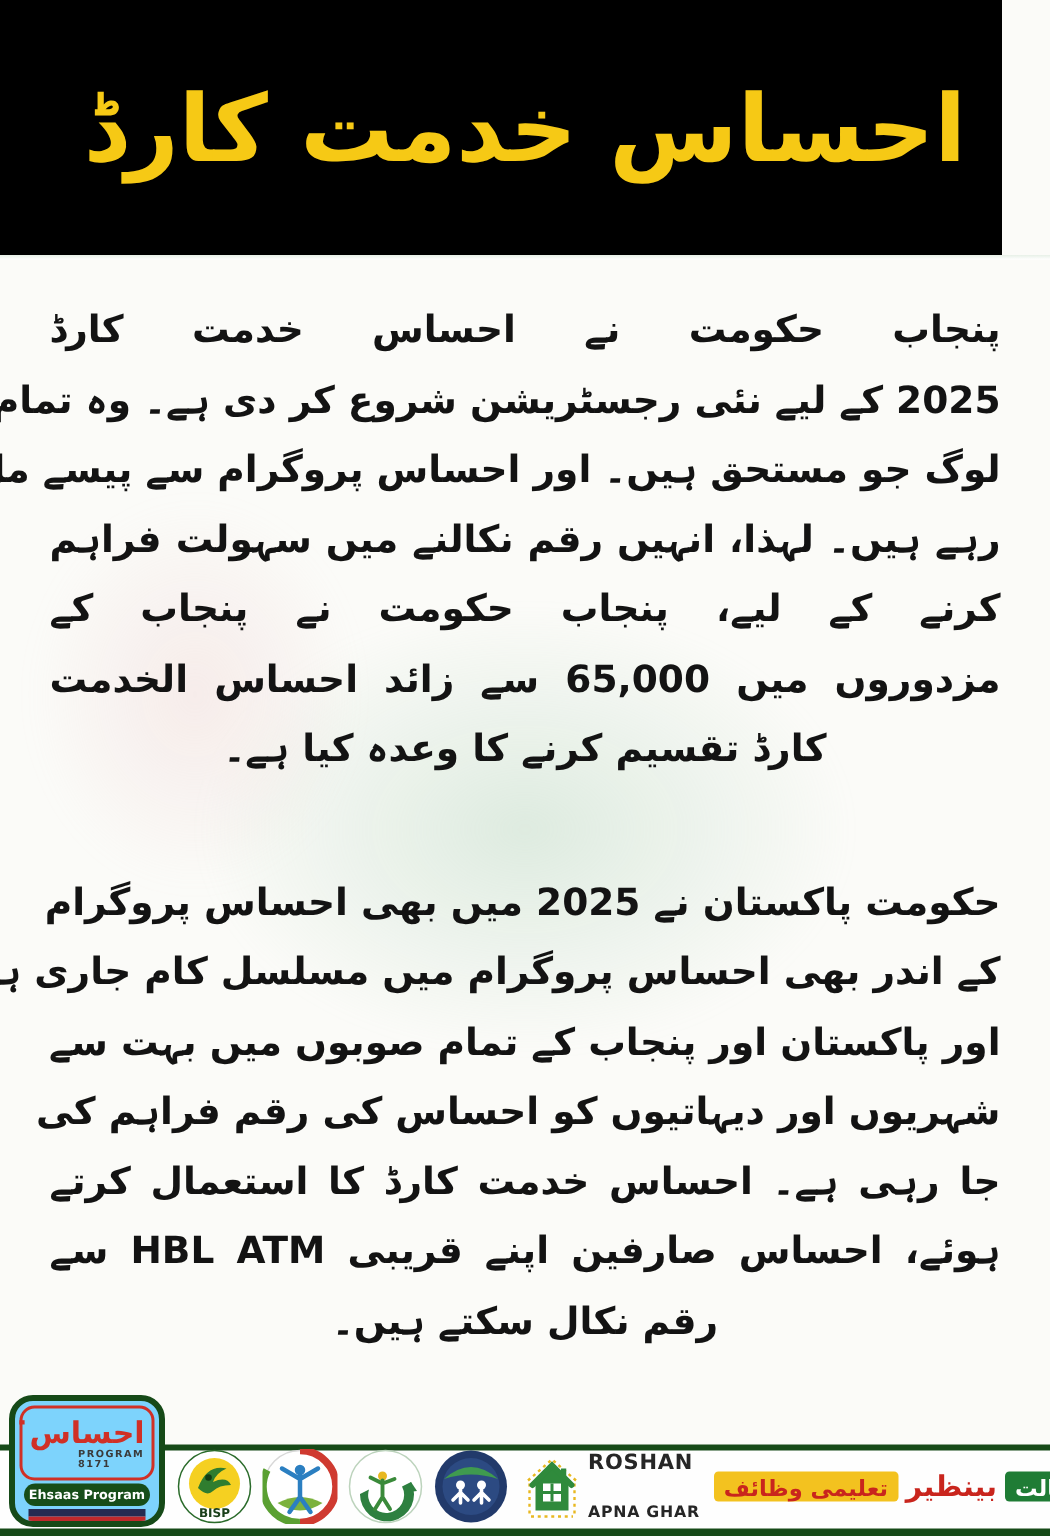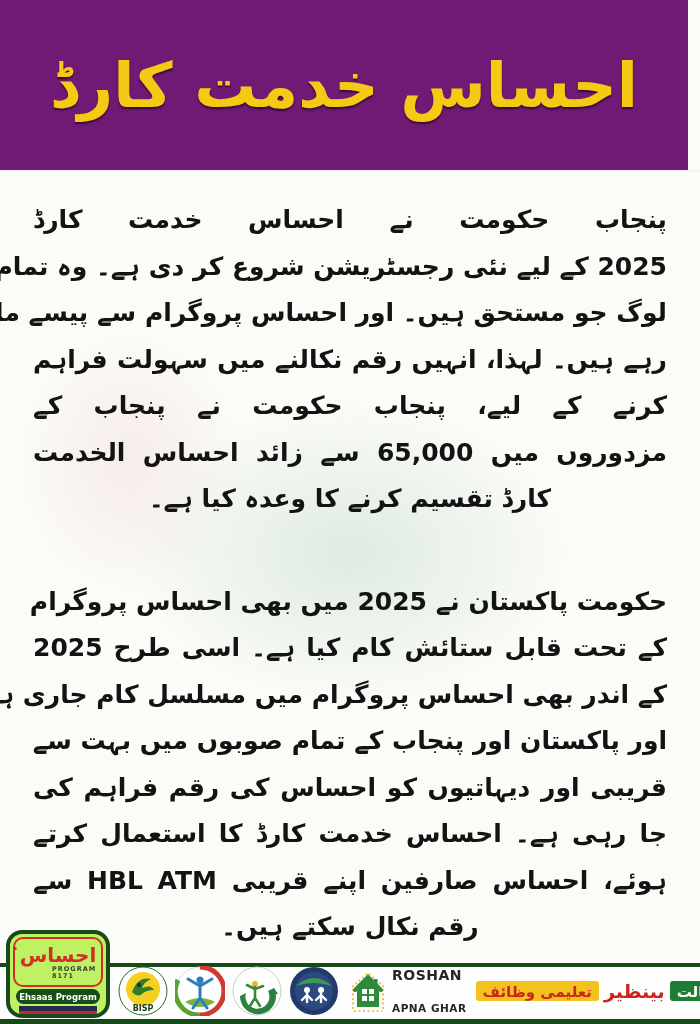--- a/index.html
+++ b/index.html
@@ -3,23 +3,23 @@
 <meta charset="utf-8">
 <style>
   html,body{margin:0;padding:0;}
   body{
     width:700px;height:1024px;position:relative;overflow:hidden;
     background:#fbfbf8;
     font-family:"DejaVu Sans","Liberation Sans",sans-serif;
   }
   
   .header{
-    position:absolute;top:0;left:0;width:688px;height:170px;
-    background:#701a75;
-    display:flex;align-items:center;justify-content:center;
+    position:absolute;top:0;left:0;width:636px;height:170px;
+    background:#000000;
+    display:flex;align-items:center;justify-content:center;padding-left:32px;
   }
   .header .title{
     color:#f6c915;
     font-size:62px;font-weight:bold;
     direction:rtl;
     text-shadow:0 2px 2px rgba(0,0,0,.55);
     letter-spacing:1px;
     white-space:nowrap;
   }
   .header-rule{
@@ -65,21 +65,21 @@
     position:absolute;left:0;bottom:0;width:700px;height:9px;background:#164a18;
   }
   .logo-row{
     position:absolute;left:118px;top:2px;height:44px;right:4px;
     display:flex;align-items:center;gap:7px;
   }
   .circle-logo{width:50px;height:50px;flex:0 0 auto;position:relative;top:0;}
   
   .ehsaas-box{
     position:absolute;left:6px;top:-37px;width:104px;height:88px;
-    background:#bef264;border:4px solid #164a18;border-radius:16px;
+    background:#7dd3fc;border:4px solid #164a18;border-radius:16px;
     box-sizing:border-box;z-index:5;overflow:hidden;
   }
   .ehsaas-inner{
     margin:3px 3px 0 3px;border:2px solid #d03026;border-radius:10px;
     height:50px;box-sizing:border-box;
     display:flex;flex-direction:column;align-items:center;justify-content:center;
   }
   .ehsaas-urdu{
     color:#d03026;font-size:20px;font-weight:bold;line-height:22px;direction:rtl;
   }
@@ -129,24 +129,23 @@
     <div class="line">2025 کے لیے نئی رجسٹریشن شروع کر دی ہے۔ وہ تمام</div>
     <div class="line">لوگ جو مستحق ہیں۔ اور احساس پروگرام سے پیسے مل</div>
     <div class="line">رہے ہیں۔ لہذا، انہیں رقم نکالنے میں سہولت فراہم</div>
     <div class="line">کرنے کے لیے، پنجاب حکومت نے پنجاب کے</div>
     <div class="line">مزدوروں میں 65,000 سے زائد احساس الخدمت</div>
     <div class="line center">کارڈ تقسیم کرنے کا وعدہ کیا ہے۔</div>
   </div>
 
   <div class="para second">
     <div class="line">حکومت پاکستان نے 2025 میں بھی احساس پروگرام</div>
-    <div class="line">کے تحت قابل ستائش کام کیا ہے۔ اسی طرح 2025</div>
     <div class="line">کے اندر بھی احساس پروگرام میں مسلسل کام جاری ہے۔</div>
     <div class="line">اور پاکستان اور پنجاب کے تمام صوبوں میں بہت سے</div>
-    <div class="line">قریبی اور دیہاتیوں کو احساس کی رقم فراہم کی</div>
+    <div class="line">شہریوں اور دیہاتیوں کو احساس کی رقم فراہم کی</div>
     <div class="line">جا رہی ہے۔ احساس خدمت کارڈ کا استعمال کرتے</div>
     <div class="line">ہوئے، احساس صارفین اپنے قریبی HBL ATM سے</div>
     <div class="line center">رقم نکال سکتے ہیں۔</div>
   </div>
 </div>
 
 <div class="footer">
 
   <div class="ehsaas-box">
     <div class="ehsaas-inner">

